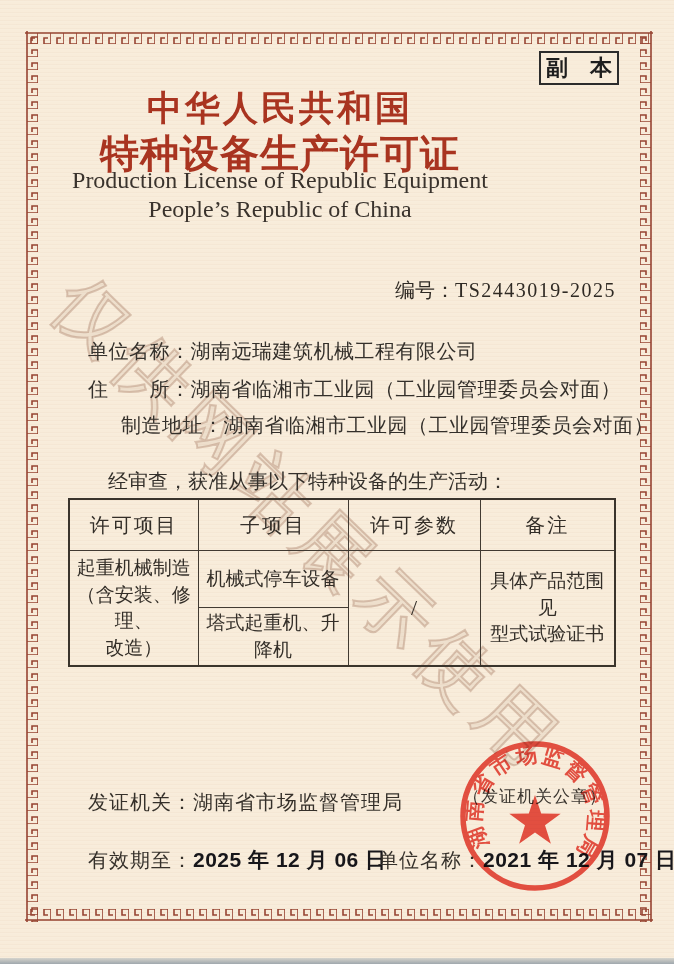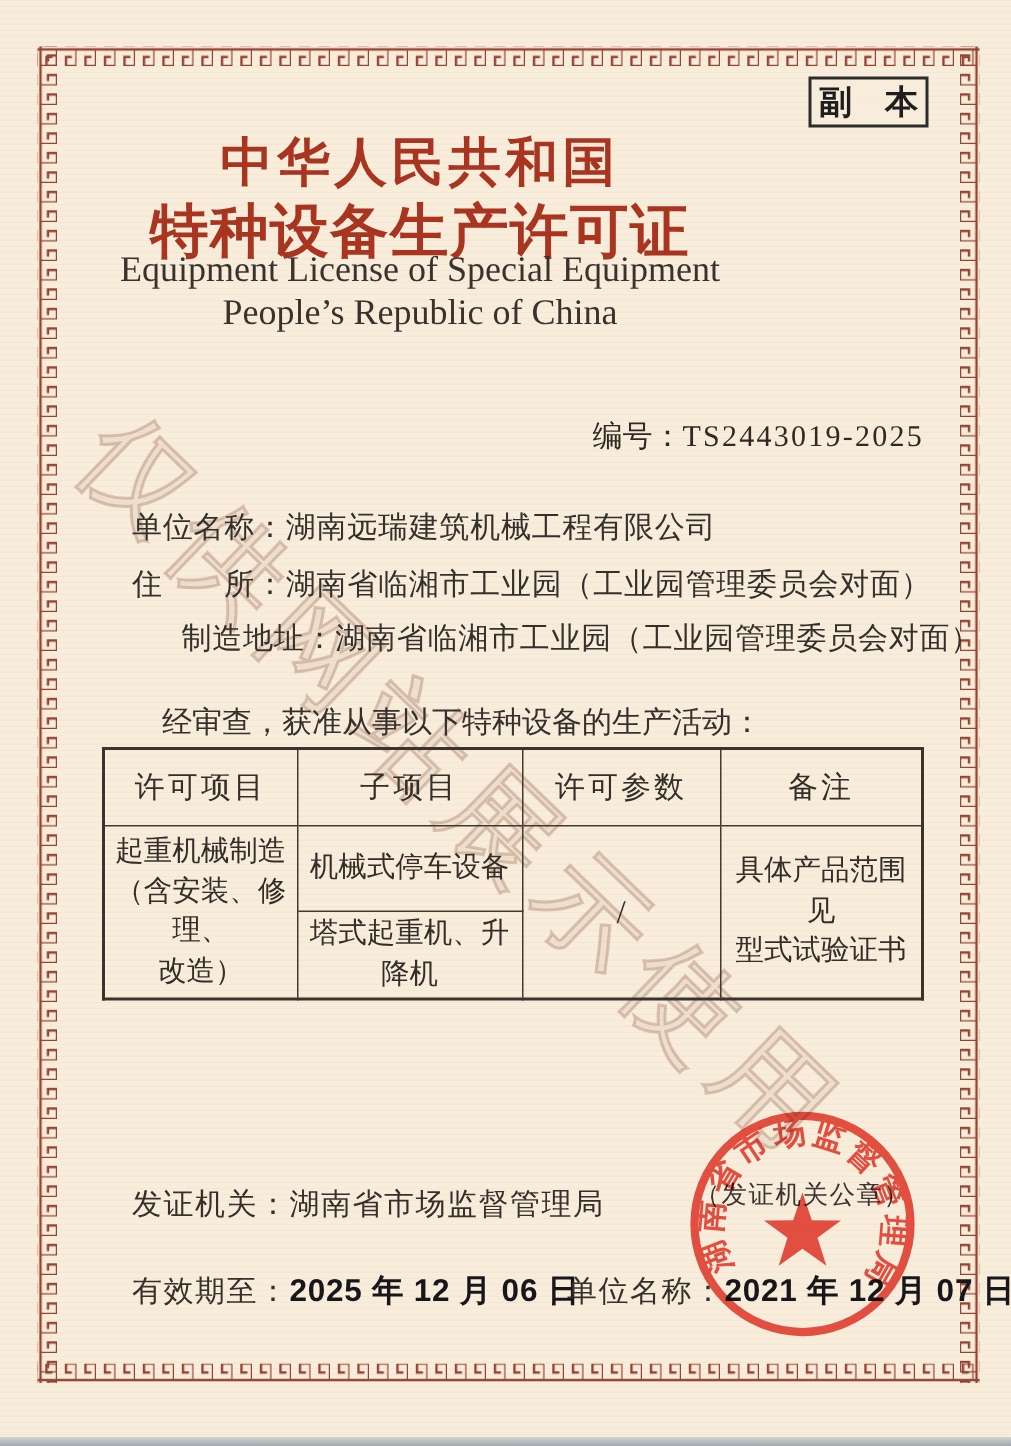--- a/index.html
+++ b/index.html
@@ -99,21 +99,21 @@
   </svg>
 
   <div class="abs watermark">仅供网站展示使用</div>
 
   <div class="abs z2 copy-box">
     <span>副　本</span>
   </div>
 
   <div class="abs z2 centered title-cn1">中华人民共和国</div>
   <div class="abs z2 centered title-cn2">特种设备生产许可证</div>
-  <div class="abs z2 centered title-en1">Equipment License of Special Equipment</div>
+  <div class="abs z2 centered title-en1">Production License of Republic Equipment</div>
   <div class="abs z2 centered title-en2">People’s Republic of China</div>
 
   <div class="abs z2 license-no">
     <span>编号：</span><span class="num">TS2443019-2025</span>
   </div>
 
   <div class="abs z2 field f1">
     <span>单位名称：</span><span>湖南远瑞建筑机械工程有限公司</span>
   </div>
   <div class="abs z2 field f2">

